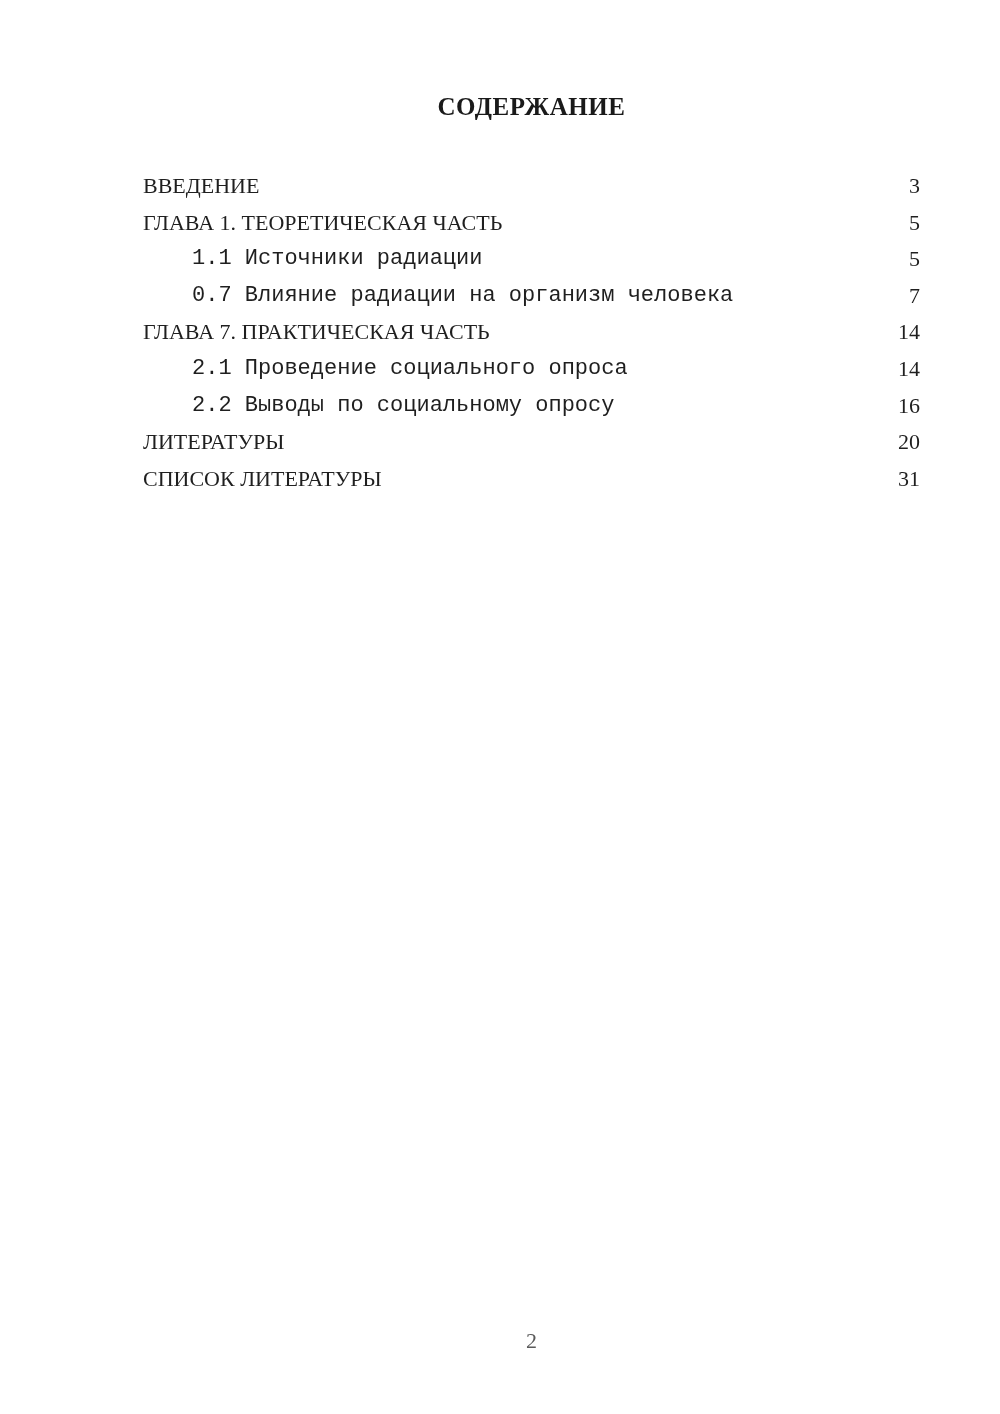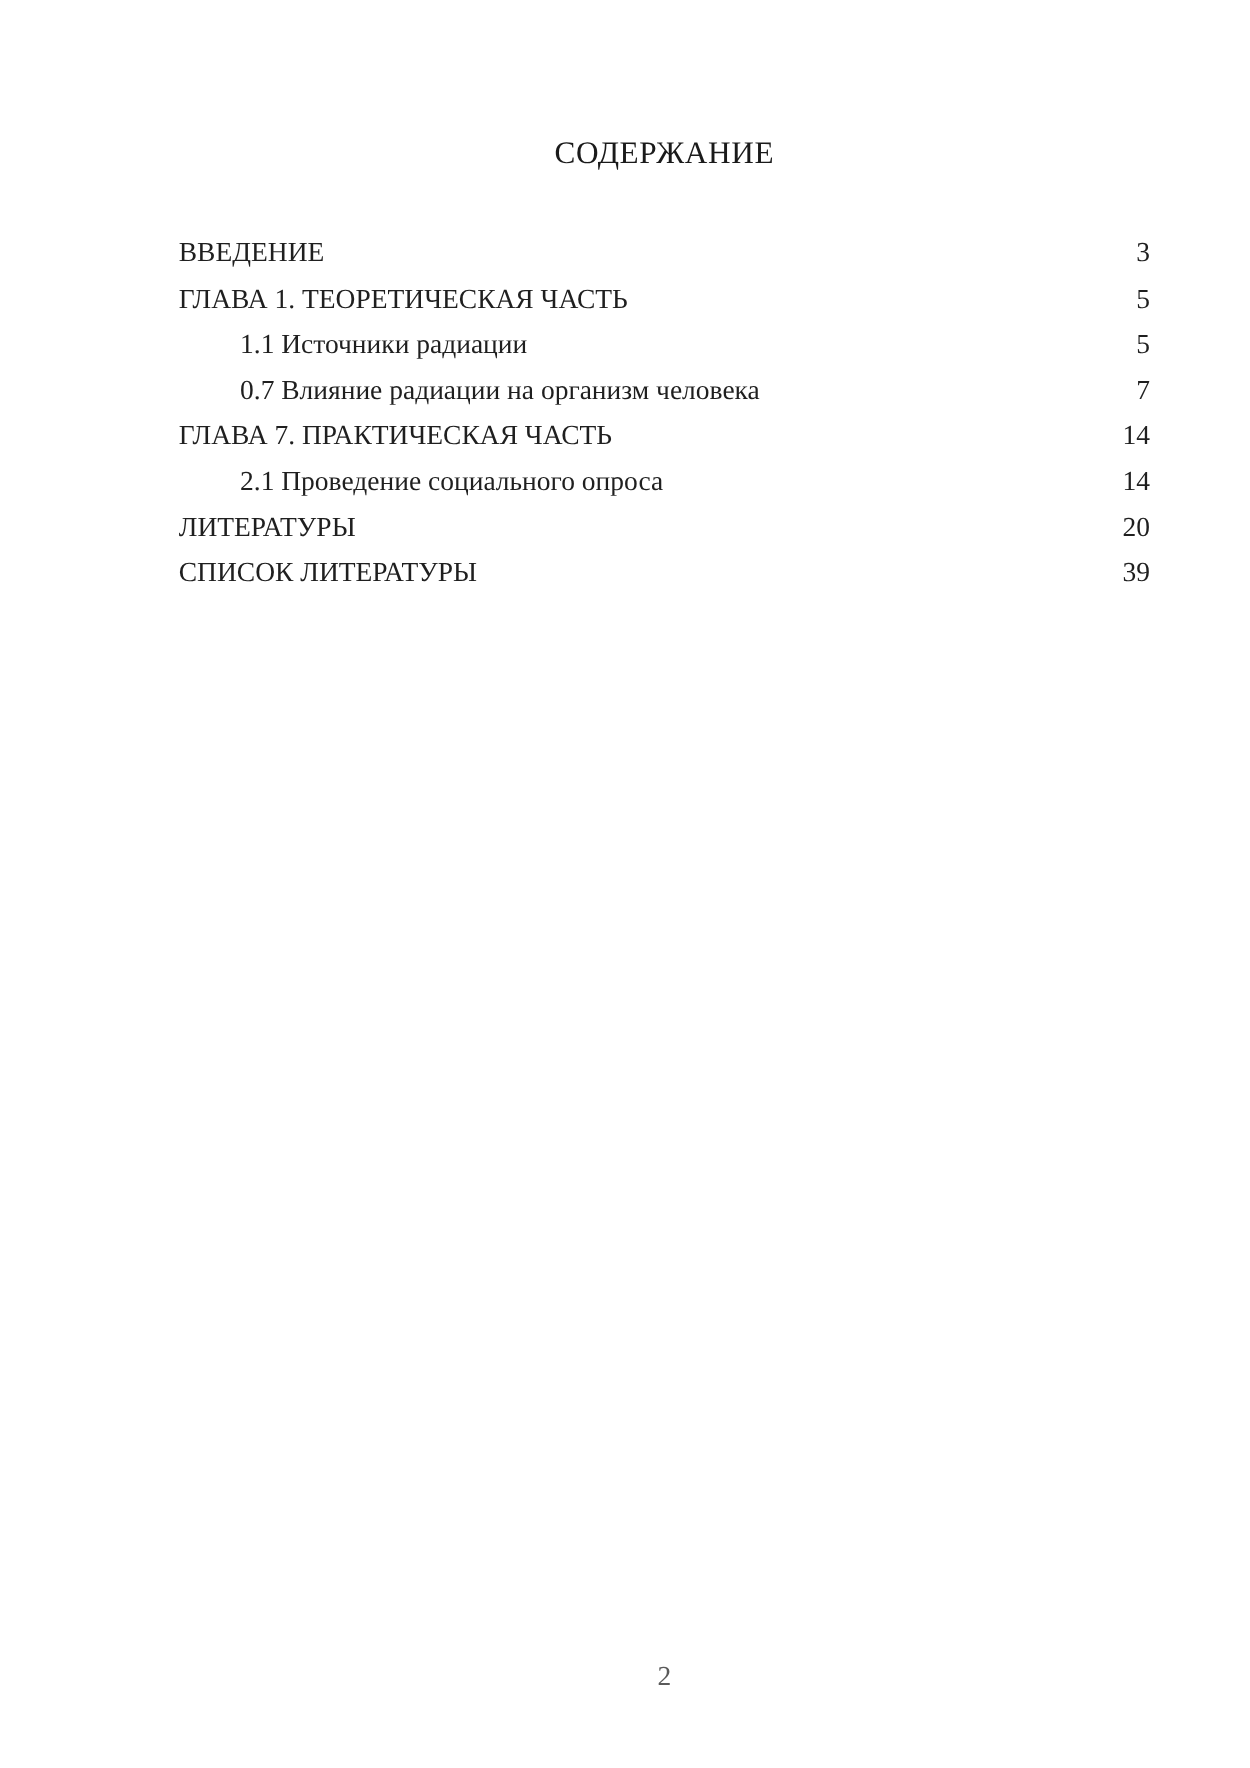--- a/index.html
+++ b/index.html
@@ -16,38 +16,38 @@
   .content {
     position: absolute;
     left: 143px;
     top: 0;
     width: 777px;
     padding-top: 92px;
     box-sizing: border-box;
   }
   .doc-title {
     text-align: center;
-    font-weight: normal;
+    font-weight: bold;
     font-size: 25px;
     line-height: 30px;
     letter-spacing: 0.5px;
-    margin: 16px 0 46px 0;
+    margin: 0 0 46px 0;
     color: #1a1a1a;
   }
   .toc { display: block; }
   .toc-row {
     display: flex;
     justify-content: space-between;
     align-items: flex-start;
     font-size: 22px;
     line-height: 36.6px;
     white-space: nowrap;
   }
   .toc-row .label { flex: 1 1 auto; overflow: hidden; }
-  .toc-row.level-1 .label { padding-left: 49px; }
+  .toc-row.level-1 .label { padding-left: 49px; font-family: Liberation Mono, monospace; }
   .toc-row .pageno {
     flex: 0 0 auto;
     text-align: right;
     min-width: 40px;
   }
   .footer-pagenum {
     position: absolute;
     left: 143px;
     width: 777px;
     top: 1328px;
@@ -88,26 +88,30 @@
   <div class="toc-row level-0">
     <span class="label">ГЛАВА 7. ПРАКТИЧЕСКАЯ ЧАСТЬ</span>
     <span class="pageno">14</span>
   </div>
 
   <div class="toc-row level-1">
     <span class="label">2.1 Проведение социального опроса</span>
     <span class="pageno">14</span>
   </div>
 
+  <div class="toc-row level-1">
+    <span class="label">2.2 Выводы по социальному опросу</span>
+    <span class="pageno">16</span>
+  </div>
 
   <div class="toc-row level-0">
     <span class="label">ЛИТЕРАТУРЫ</span>
     <span class="pageno">20</span>
   </div>
 
   <div class="toc-row level-0">
     <span class="label">СПИСОК ЛИТЕРАТУРЫ</span>
-    <span class="pageno">39</span>
+    <span class="pageno">31</span>
   </div>
 </div>
   </div>
   <div class="footer-pagenum">2</div>
 </div>
 
 </body></html>

